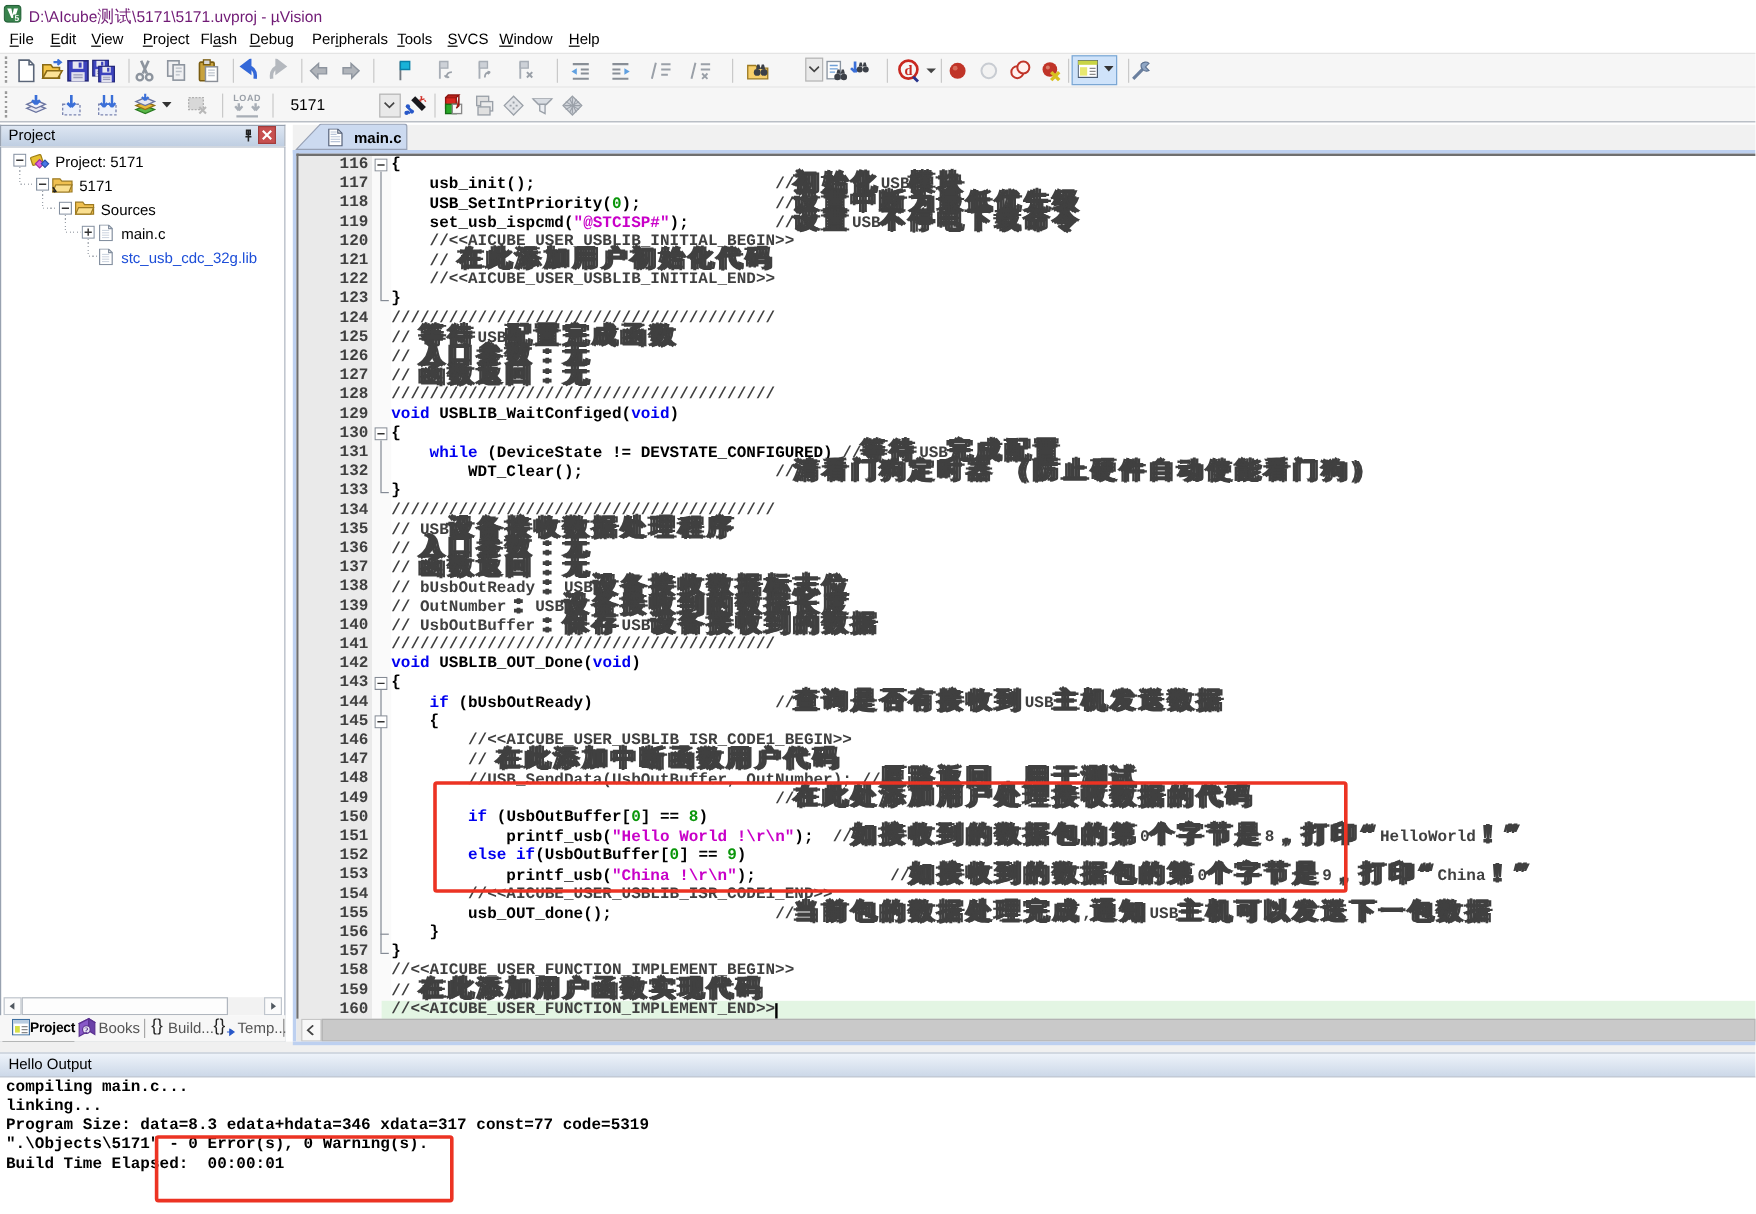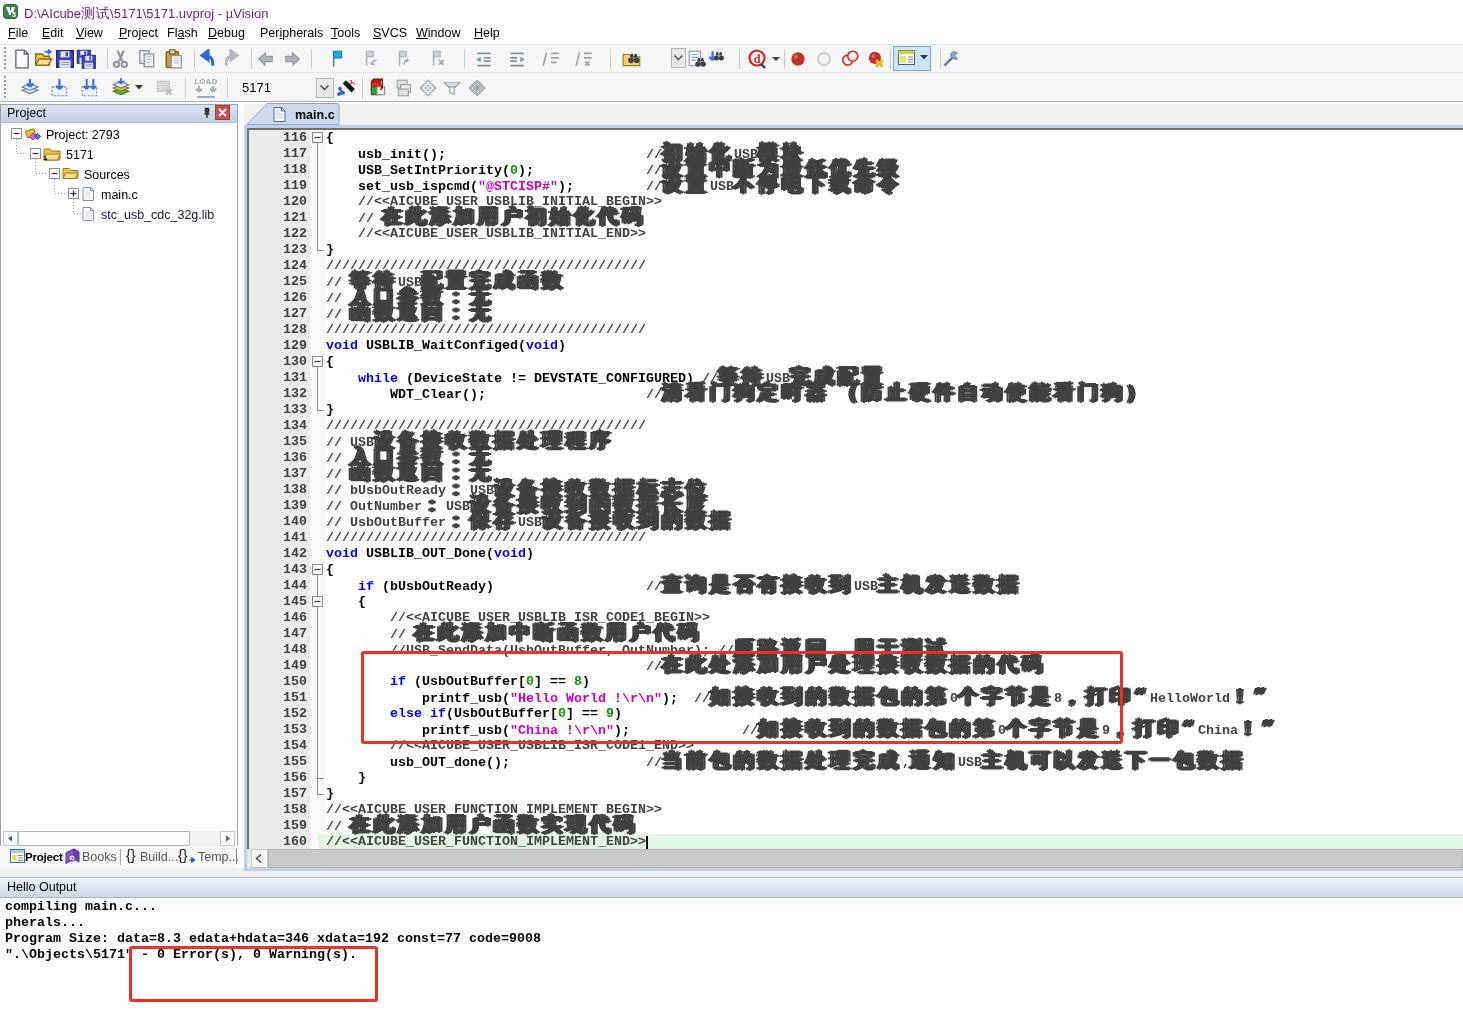--- a/index.html
+++ b/index.html
@@ -284,25 +284,25 @@
 <div style="position:absolute;left:0px;top:104px;width:238px;height:18px;background:linear-gradient(#dde6f2,#bfcee2);border:1px solid #98a2b0;border-bottom:0"></div>
 <div style="position:absolute;left:7px;top:106px;width:100px;height:14px;font-size:12.5px;color:#000;line-height:14px">Project</div>
 <svg style="position:absolute;left:200px;top:106px" width="14" height="14" viewBox="0 0 14 14">
     <path d="M7 2v6M4.5 8h5M5.5 2.5h3v3.5h-3z M7 8v4" stroke="#222" stroke-width="1.3" fill="none"></path>
   </svg>
 <div style="position:absolute;left:215px;top:105px;width:15px;height:15px;background:#c75050;border:1px solid #a23c3c"></div>
 <svg style="position:absolute;left:218px;top:108px" width="9" height="9" viewBox="0 0 9 9">
     <path d="M1 1l7 7M8 1L1 8" stroke="#fff" stroke-width="1.8"></path>
   </svg>
 <div style="position:absolute;left:0px;top:122px;width:238px;height:746px;background:#fff;border:1px solid #98a2b0;border-top:1px solid #b8c0cc"></div>
-<div style="position:absolute;left:46px;top:128px;width:200px;height:14px;font-size:12.5px;color:#000;line-height:14px">Project: 2793</div>
+<div style="position:absolute;left:46px;top:128px;width:200px;height:14px;font-size:12.5px;color:#000;line-height:14px">Project: 5171</div>
 <div style="position:absolute;left:66px;top:148px;width:200px;height:14px;font-size:12.5px;color:#000;line-height:14px">5171</div>
 <div style="position:absolute;left:84px;top:168px;width:200px;height:14px;font-size:12.5px;color:#000;line-height:14px">Sources</div>
 <div style="position:absolute;left:101px;top:188px;width:200px;height:14px;font-size:12.5px;color:#000;line-height:14px">main.c</div>
-<div style="position:absolute;left:101px;top:208px;width:200px;height:14px;font-size:12.5px;color:#0f172a;line-height:14px">stc_usb_cdc_32g.lib</div>
+<div style="position:absolute;left:101px;top:208px;width:200px;height:14px;font-size:12.5px;color:#1d4ed8;line-height:14px">stc_usb_cdc_32g.lib</div>
 <svg style="position:absolute;left:11px;top:128px" width="11" height="11" viewBox="0 0 11 11">
     <rect x="0.5" y="0.5" width="10" height="10" fill="#fff" stroke="#8490a0"></rect>
     <path d="M2.5 5.5h6" stroke="#333" stroke-width="1.2"></path>
   </svg>
 <svg style="position:absolute;left:30px;top:148px" width="11" height="11" viewBox="0 0 11 11">
     <rect x="0.5" y="0.5" width="10" height="10" fill="#fff" stroke="#8490a0"></rect>
     <path d="M2.5 5.5h6" stroke="#333" stroke-width="1.2"></path>
   </svg>
 <svg style="position:absolute;left:49px;top:168px" width="11" height="11" viewBox="0 0 11 11">
     <rect x="0.5" y="0.5" width="10" height="10" fill="#fff" stroke="#8490a0"></rect>
@@ -430,14 +430,14 @@
 <div style="position:absolute;left:251px;top:849px;width:17px;height:19px;background:#f8f8f8;border:1px solid #c6c6c6"></div>
 <svg style="position:absolute;left:255px;top:854px" width="7" height="9" viewBox="0 0 7 9">
     <path d="M6 0.5L1.5 4.5 6 8.5" fill="none" stroke="#444" stroke-width="1.5"></path>
   </svg>
 <div style="position:absolute;left:268px;top:849px;width:1195px;height:19px;background:#c9c9c9;border:1px solid #b2b2b2"></div>
 <div style="position:absolute;left:0px;top:868px;width:1463px;height:9px;background:#f0f0f0"></div>
 <div style="position:absolute;left:244px;top:868px;width:1219px;height:3px;background:#bdd0f0"></div>
 <div style="position:absolute;left:0px;top:877px;width:1463px;height:21px;background:linear-gradient(#eef3fa,#ccd8e8);border-top:1px solid #b8c2d0;border-bottom:1px solid #a8b2c0"></div>
 <div style="position:absolute;left:7px;top:880px;width:200px;height:15px;font-size:12.5px;color:#000;line-height:15px">Hello Output</div>
 <div style="position:absolute;left:0px;top:898px;width:1463px;height:114px;background:#fff"></div>
-<div id="bout" style="left:5px;top:899px"><div>compiling main.c...</div><div>pherals...</div><div>Program Size: data=8.3 edata+hdata=346 xdata=192 const=77 code=9008</div><div>".\Objects\5171" - 0 Error(s), 0 Warning(s).</div></div>
+<div id="bout" style="left:5px;top:899px"><div>compiling main.c...</div><div>linking...</div><div>Program Size: data=8.3 edata+hdata=346 xdata=317 const=77 code=5319</div><div>".\Objects\5171" - 0 Error(s), 0 Warning(s).</div><div>Build Time Elapsed:  00:00:01</div></div>
 <div style="position:absolute;left:361px;top:651px;width:762px;height:93px;border:3px solid #ec3323;border-radius:3px;z-index:50"></div>
 <div style="position:absolute;left:129px;top:946px;width:249px;height:56px;border:3px solid #ec3323;border-radius:3px;z-index:50"></div>
 </body></html>

